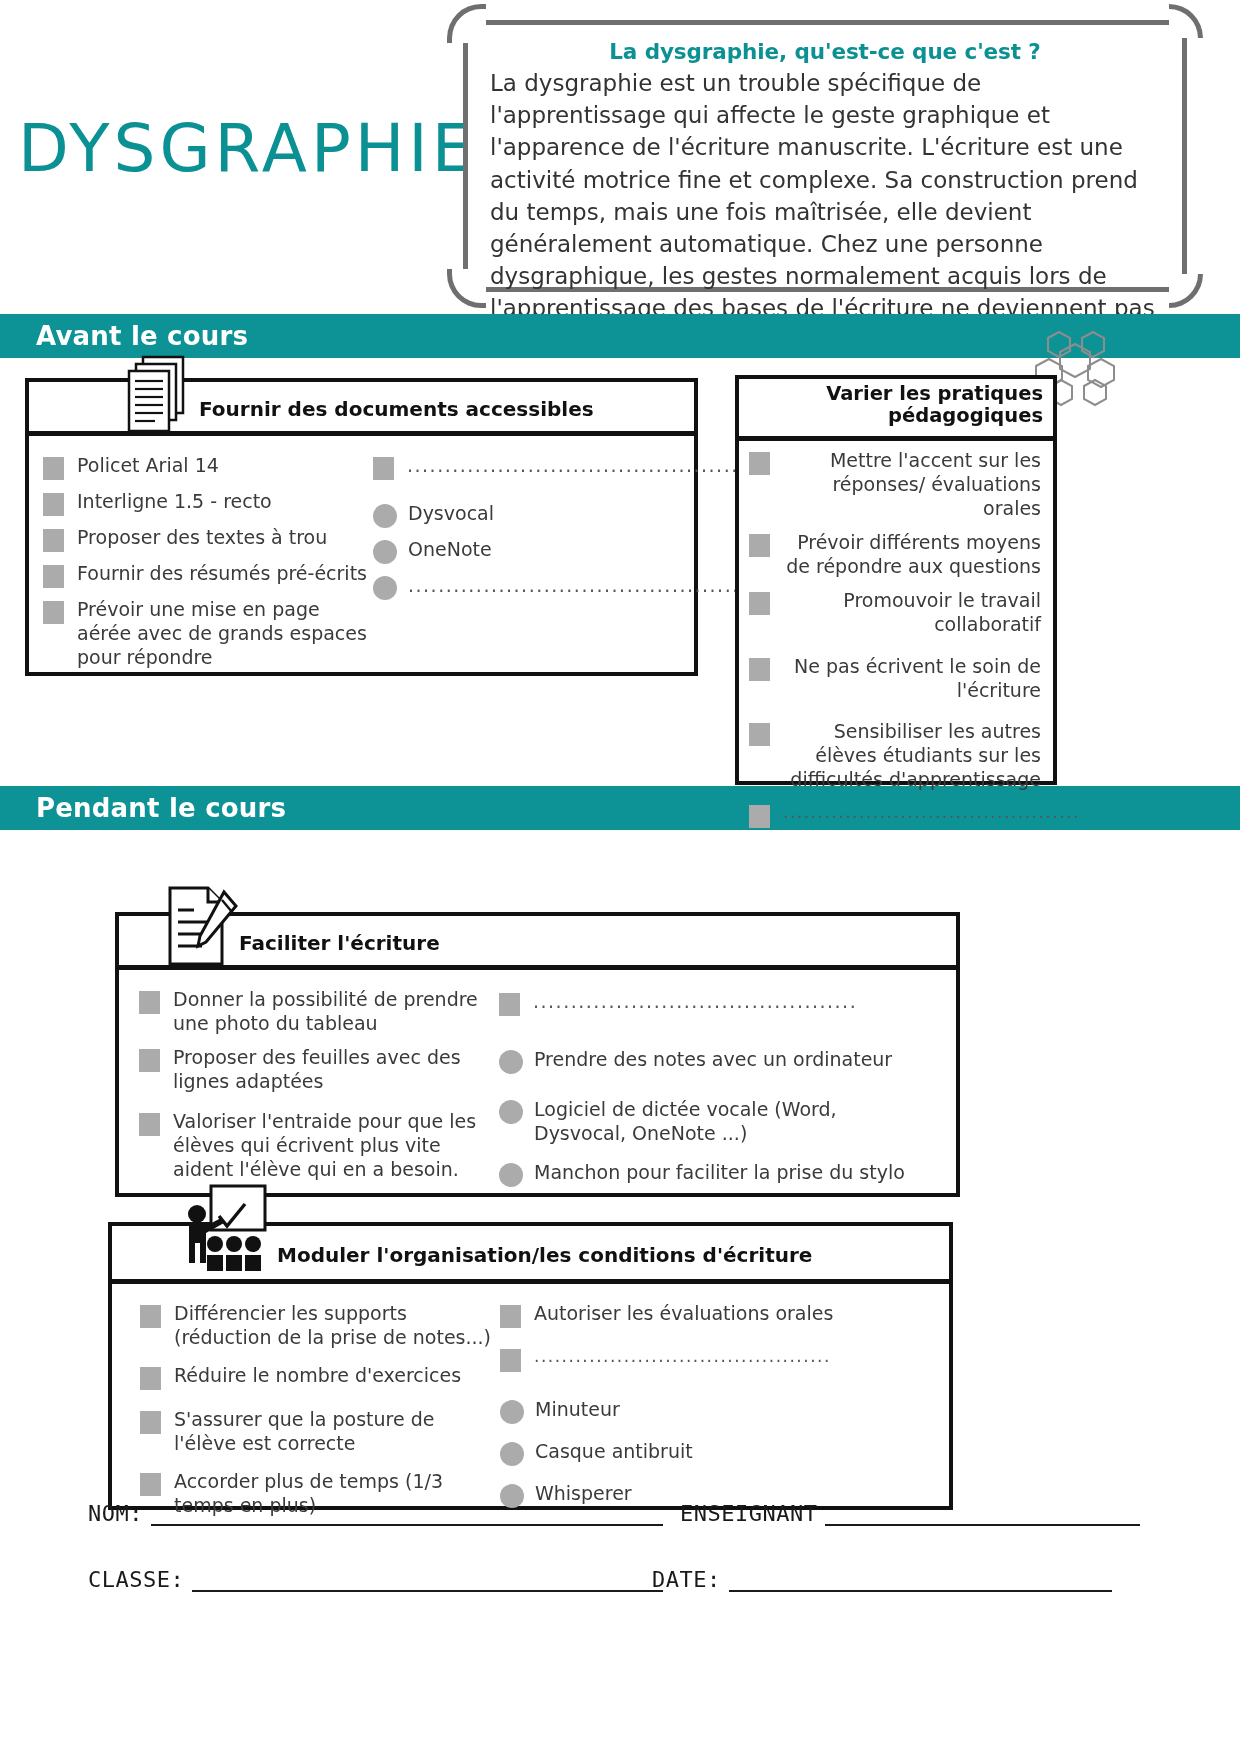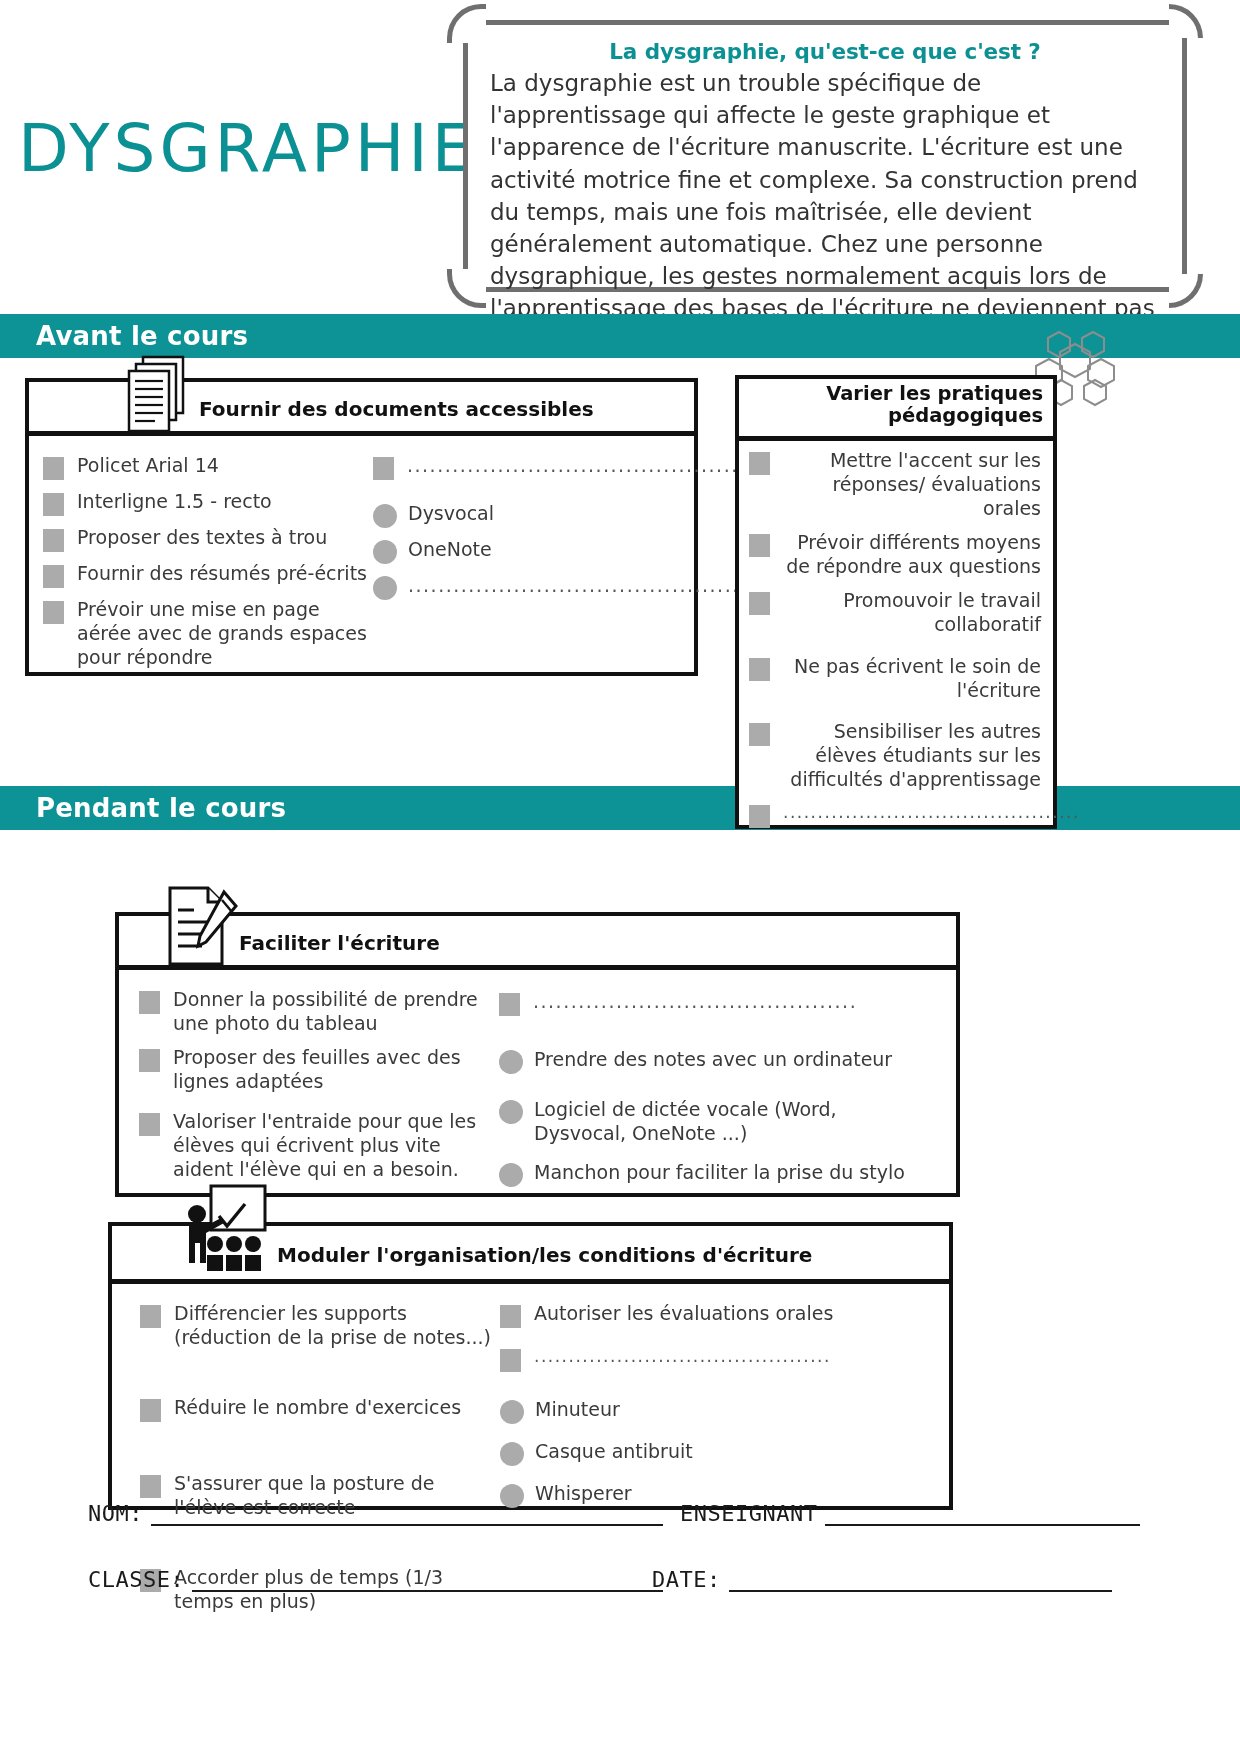--- a/index.html
+++ b/index.html
@@ -85,32 +85,32 @@
   
   #card-documents { left: 25px; top: 378px; width: 673px; }
   #card-documents .card-head { padding-left: 170px; }
   #card-documents .card-body { height: 240px; }
   #card-documents .col-l { width: 330px; }
   #card-documents .col-r { width: 300px; }
 
   #card-varier { left: 735px; top: 375px; width: 322px; z-index: 5; text-align: right; }
   #card-varier .card-head { height: 66px; padding: 4px 10px 0 14px; align-items: flex-start; }
   #card-varier .card-title { font-size: 19.5px; line-height: 1.15; }
-  #card-varier .card-body { flex-direction: column; padding: 8px 12px 12px 10px; height: 388px; }
+  #card-varier .card-body { flex-direction: column; padding: 8px 12px 12px 10px; height: 344px; }
 
   #card-faciliter { left: 115px; top: 912px; width: 845px; }
   #card-faciliter .card-head { padding-left: 120px; }
   #card-faciliter .card-body { height: 227px; padding-left: 20px; }
   #card-faciliter .col-l { width: 360px; }
   #card-faciliter .col-r { width: 420px; padding-top: 2px; }
 
   #card-moduler { left: 108px; top: 1222px; width: 845px; }
   #card-moduler .card-head { padding-left: 165px; height: 62px; }
   #card-moduler .card-body { height: 226px; padding-left: 28px; }
-  #card-moduler .col-l { width: 360px; gap: 32px; }
+  #card-moduler .col-l { width: 360px; }
   #card-moduler .col-r { width: 400px; }
 
   
   .icon-docs { position: absolute; left: 98px; top: -28px; }
   .icon-write { position: absolute; left: 45px; top: -32px; }
   .icon-class { position: absolute; left: 65px; top: -44px; }
   .hexes { position: absolute; left: 1020px; top: 322px; }
 
   
   .footer { position: absolute; left: 0; top: 1500px; width: 1240px; }

